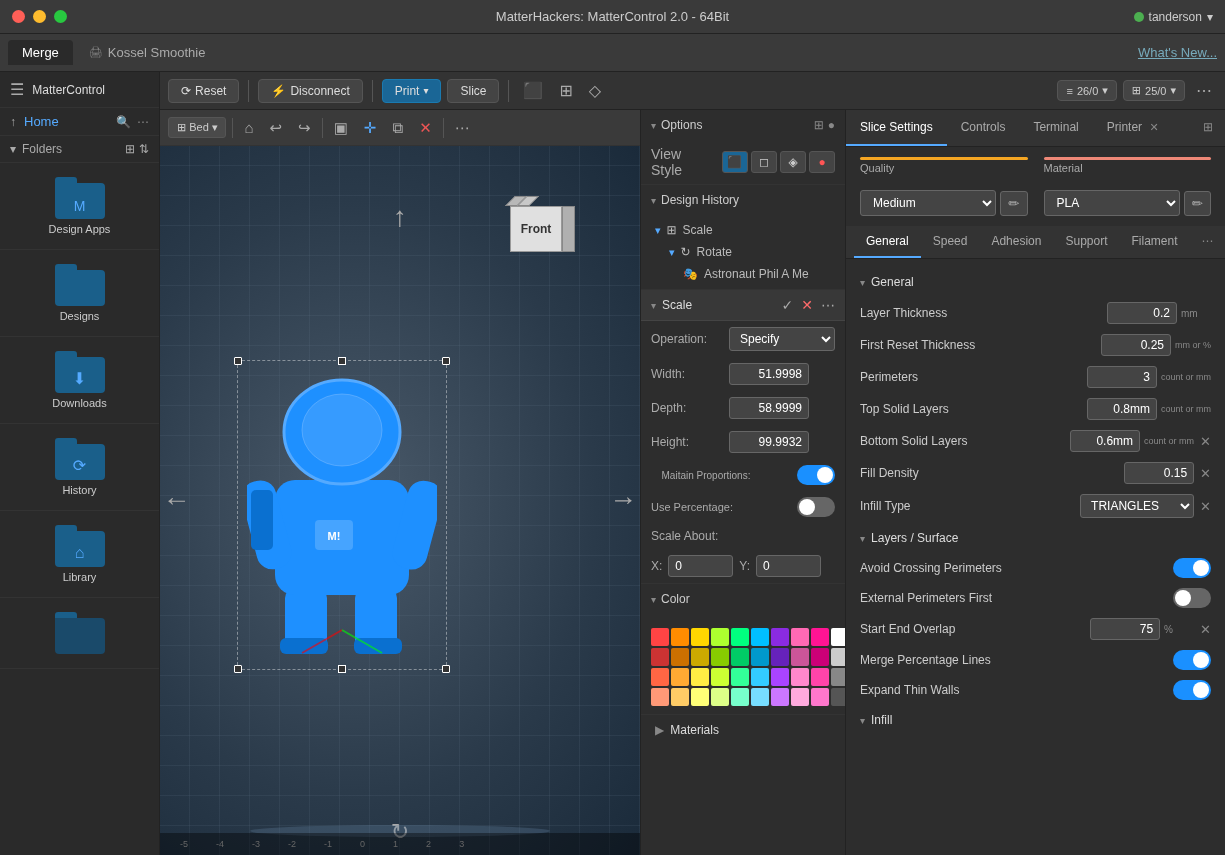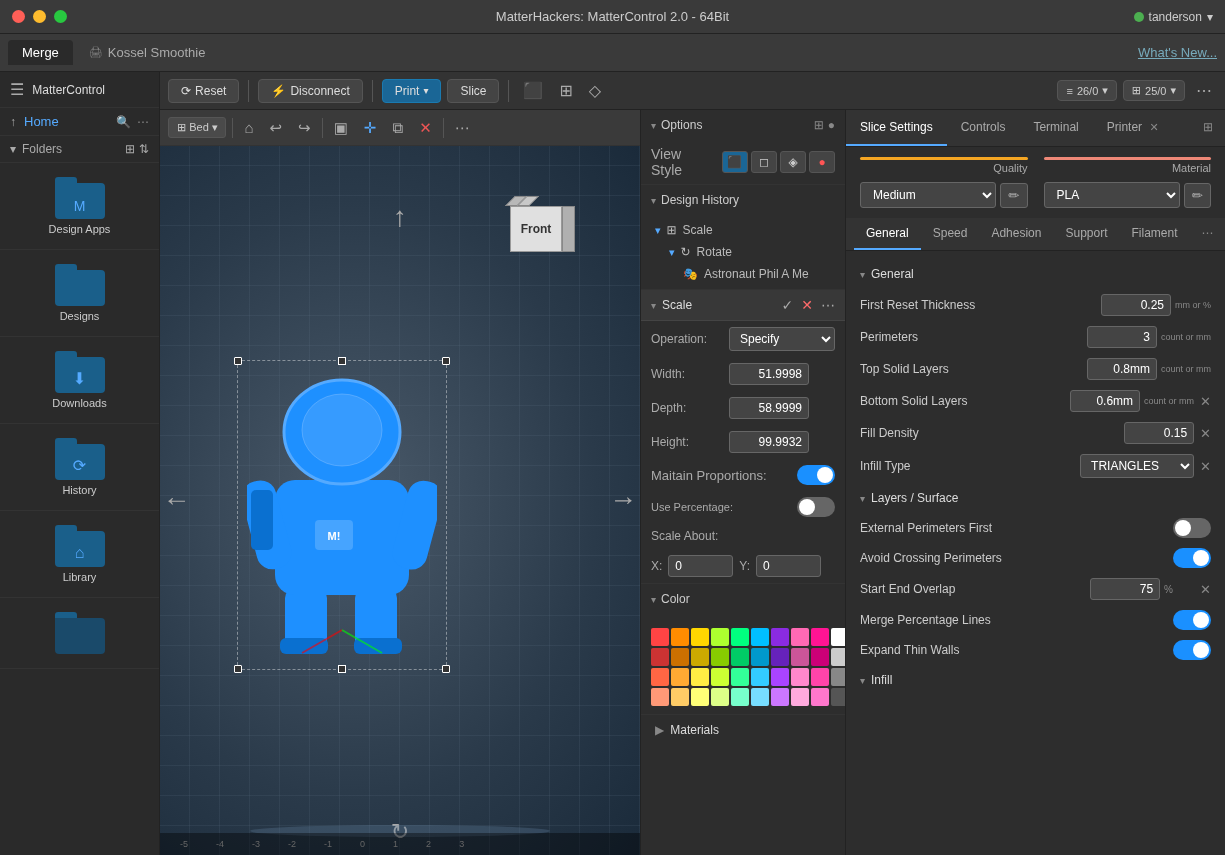--- a/index.html
+++ b/index.html
@@ -130,21 +130,21 @@
 
     
     .slice-panel { width: 380px; background: #2d2d2d; border-left: 1px solid #222; display: flex; flex-direction: column; }
     .slice-tabs { display: flex; background: #333; border-bottom: 1px solid #222; }
     .slice-tab { padding: 10px 14px; font-size: 12px; color: #aaa; cursor: pointer; border-bottom: 2px solid transparent; }
     .slice-tab.active { color: #fff; border-bottom: 2px solid #5af; }
     .slice-tab-close { margin-left: auto; padding: 10px 12px; color: #888; cursor: pointer; }
 
     .quality-material-row { padding: 10px 14px; display: flex; gap: 16px; }
     .qm-group { flex: 1; }
-    .qm-label { font-size: 11px; color: #aaa; margin-bottom: 8px; text-align: right; }
+    .qm-label { font-size: 11px; color: #aaa; margin-bottom: 16px; }
     .qm-select-row { display: flex; gap: 4px; align-items: center; }
     .qm-select { background: #444; border: 1px solid #666; color: #fff; padding: 4px 8px; border-radius: 3px; font-size: 12px; flex: 1; }
     .qm-btn { background: #444; border: 1px solid #666; color: #aaa; padding: 4px 7px; border-radius: 3px; cursor: pointer; }
     .quality-bar { height: 3px; background: #f5a623; border-radius: 2px; margin-bottom: 2px; }
     .material-bar { height: 3px; background: #e87; border-radius: 2px; margin-bottom: 2px; }
 
     .settings-tabs { display: flex; background: #333; border-bottom: 1px solid #222; padding: 0 8px; }
     .settings-tab { padding: 8px 12px; font-size: 12px; color: #aaa; cursor: pointer; border-bottom: 2px solid transparent; }
     .settings-tab.active { color: #fff; border-bottom: 2px solid #5af; }
     .settings-tab.more { margin-left: auto; color: #888; }
@@ -499,21 +499,21 @@
             <span class="scale-label">Depth:</span>
             <input class="scale-input" type="text" value="58.9999" style="">
           </div>
 
           <div class="scale-row">
             <span class="scale-label">Height:</span>
             <input class="scale-input" type="text" value="99.9932" style="">
           </div>
 
           <div class="scale-row">
-            <span class="scale-label" style="min-width:110px;font-size:13px;text-align:center;">Maitain Proportions:</span>
+            <span class="scale-label" style="min-width:110px;font-size:10px;text-align:center;">Maitain Proportions:</span>
             <div class="toggle-switch">
               <div class="toggle-knob"></div>
             </div>
           </div>
 
           <div class="scale-row">
             <span class="scale-label" style="min-width:110px;font-size:11px;">Use Percentage:</span>
             <div class="toggle-switch off">
               <div class="toggle-knob"></div>
             </div>
@@ -653,20 +653,25 @@
           <div class="settings-tab more">⋯</div>
         </div>
 
         <div class="settings-content">
 
           <div class="settings-section-header">
             <span class="settings-chevron">▾</span>
             <span class="settings-section-title">General</span>
           </div>
 
+          <div class="setting-row">
+            <span class="setting-label">Layer Thickness</span>
+            <input class="setting-value" type="text" value="0.2" style="">
+            <span class="setting-unit">mm</span>
+          </div>
 
           <div class="setting-row">
             <span class="setting-label">First Reset Thickness</span>
             <input class="setting-value" type="text" value="0.25" style="">
             <span class="setting-unit" style="font-size:9px;color:#888;min-width:35px;">mm or %</span>
           </div>
 
           <div class="setting-row">
             <span class="setting-label">Perimeters</span>
             <input class="setting-value" type="text" value="3" style="">
@@ -702,29 +707,29 @@
             </select>
             <span class="setting-x">✕</span>
           </div>
 
           <div class="settings-section-header">
             <span class="settings-chevron">▾</span>
             <span class="settings-section-title">Layers / Surface</span>
           </div>
 
           <div class="setting-row">
+            <span class="setting-label">Avoid Crossing Perimeters</span>
+            <div class="st-toggle on">
+              <div class="st-knob"></div>
+            </div>
+          </div>
+
+          <div class="setting-row">
             <span class="setting-label">External Perimeters First</span>
             <div class="st-toggle off">
-              <div class="st-knob"></div>
-            </div>
-          </div>
-
-          <div class="setting-row">
-            <span class="setting-label">Avoid Crossing Perimeters</span>
-            <div class="st-toggle on">
               <div class="st-knob"></div>
             </div>
           </div>
 
           <div class="setting-row">
             <span class="setting-label">Start End Overlap</span>
             <input class="setting-value" type="text" value="75" style="">
             <span class="setting-unit">%</span>
             <span class="setting-x">✕</span>
           </div>

